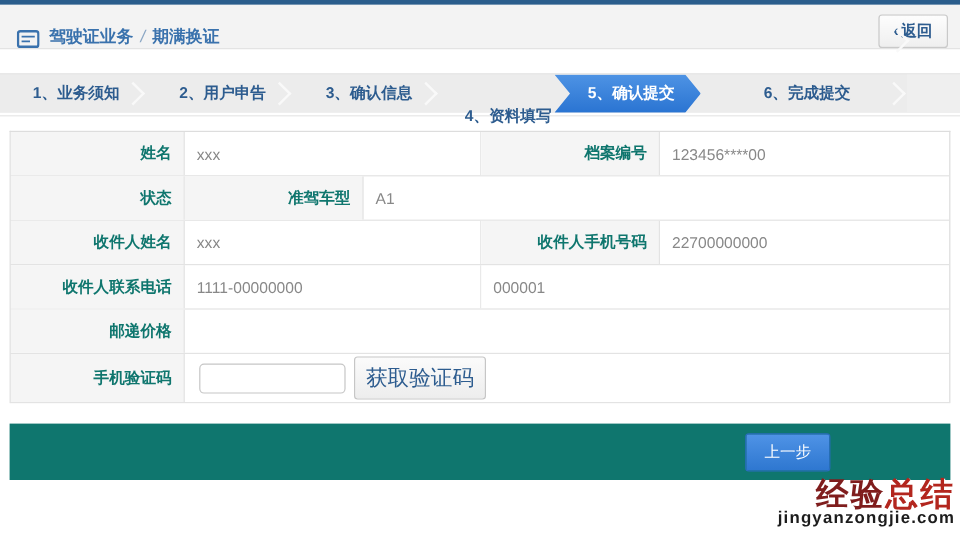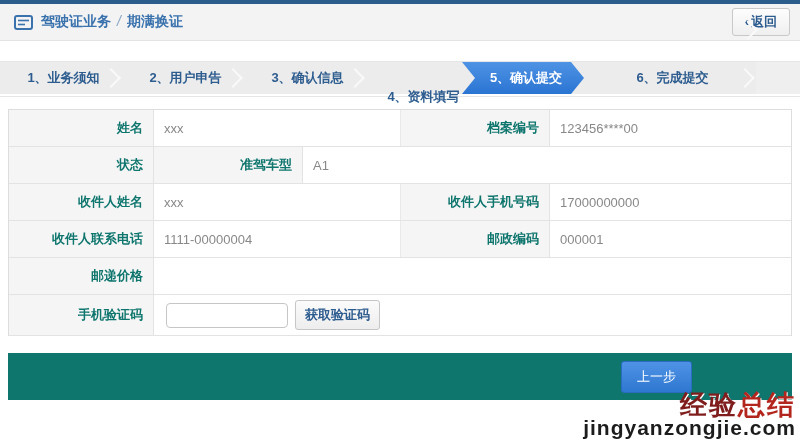--- a/index.html
+++ b/index.html
@@ -5,21 +5,21 @@
   * { margin:0; padding:0; box-sizing:border-box; }
   html,body { width:800px; height:444px; }
   body {
     font-family:"Liberation Sans","DejaVu Sans",sans-serif;
     background:#fff; position:relative; overflow:hidden;
   }
   .topline { height:4px; background:#2a5d8c; }
   
   .header {
     height:37px; background:#f3f3f3; border-bottom:1px solid #e3e3e3;
-    display:flex; align-items:center; padding:0 10px;
+    display:flex; align-items:flex-end; padding:0 10px;
   }
   .hicon { display:inline-flex; margin:0 8px 0 4px; }
   .htitle { font-size:14px; font-weight:bold; color:#3a72ad; }
   .hsep { color:#8aa6c4; font-weight:normal; margin:0 6px; font-style:italic; }
   .back-btn {
     margin-left:auto; font-size:13px; font-weight:bold; color:#2d5c8f;
     background:linear-gradient(180deg,#fdfdfd,#efefef);
     border:1px solid #c9c9c9; border-radius:3px;
     padding:4px 12px; cursor:pointer;
   }
@@ -71,21 +71,21 @@
   .w-v1 { width:247px; flex:none; }
   .w-l2 { width:149px; flex:none; }
   .w-v2 { flex:1; }
   .grow { flex:1; }
   .red { color:#d92b2b; font-weight:bold; }
   .code-input {
     width:122px; height:25px; border:1px solid #c6c6c6; border-radius:4px;
     padding:0 6px; font-size:13px; color:#555; margin-left:2px;
   }
   .code-btn {
-    margin-left:7px; font-size:13px; font-weight:bold; color:#2d5c8f;
+    margin-left:7px; font-size:18px; font-weight:normal; color:#2d5c8f;
     background:linear-gradient(180deg,#fbfbfb,#ededed);
     border:1px solid #c6c6c6; border-radius:3px;
     padding:5px 9px; cursor:pointer;
   }
   
   .footer {
     margin:17px 8px 0 8px; height:47px; background:#0f766e;
     display:flex; align-items:center; justify-content:flex-end;
   }
   .prev-btn {
@@ -99,21 +99,21 @@
     position:absolute; right:4px; bottom:6px; text-align:right;
     line-height:1; pointer-events:none;
   }
   .wm-line1 {
     font-size:27px; font-weight:bold; letter-spacing:2px;
     text-shadow:1px 1px 0 #fff;
   }
   .wm-black { color:#7f1d1d; }
   .wm-red { color:#b3261e; }
   .wm-line2 {
-    margin-top:-2px; font-size:21px; font-weight:bold; color:#1c1c1c;
+    margin-top:-2px; font-size:14px; font-weight:bold; color:#1c1c1c;
     letter-spacing:1px;
     text-shadow:-1px -1px 0 #fff,1px -1px 0 #fff,-1px 1px 0 #fff,1px 1px 0 #fff;
   }
 </style>
 </head>
 <body>
 
 <div class="topline"></div>
 
 <div class="header">
@@ -157,27 +157,26 @@
   <div class="row">
     <div class="cell label w-l1">状态</div>
     <div class="cell label w-l2">准驾车型</div>
     <div class="cell value w-v2">A1</div>
   </div>
 
   <div class="row">
     <div class="cell label w-l1">收件人姓名</div>
     <div class="cell value w-v1">xxx</div>
     <div class="cell label w-l2">收件人手机号码</div>
-    <div class="cell value w-v2">17000000000</div>
+    <div class="cell value w-v2">22700000000</div>
   </div>
 
   <div class="row">
     <div class="cell label w-l1">收件人联系电话</div>
-    <div class="cell value w-v1">1111-00000004</div>
-    <div class="cell label w-l2">邮政编码</div>
+    <div class="cell value w-v1">1111-00000000</div>
     <div class="cell value w-v2">000001</div>
   </div>
 
 
   <div class="row">
     <div class="cell label w-l1">邮递价格</div>
   </div>
 
   <div class="row tall">
     <div class="cell label w-l1">手机验证码</div>

